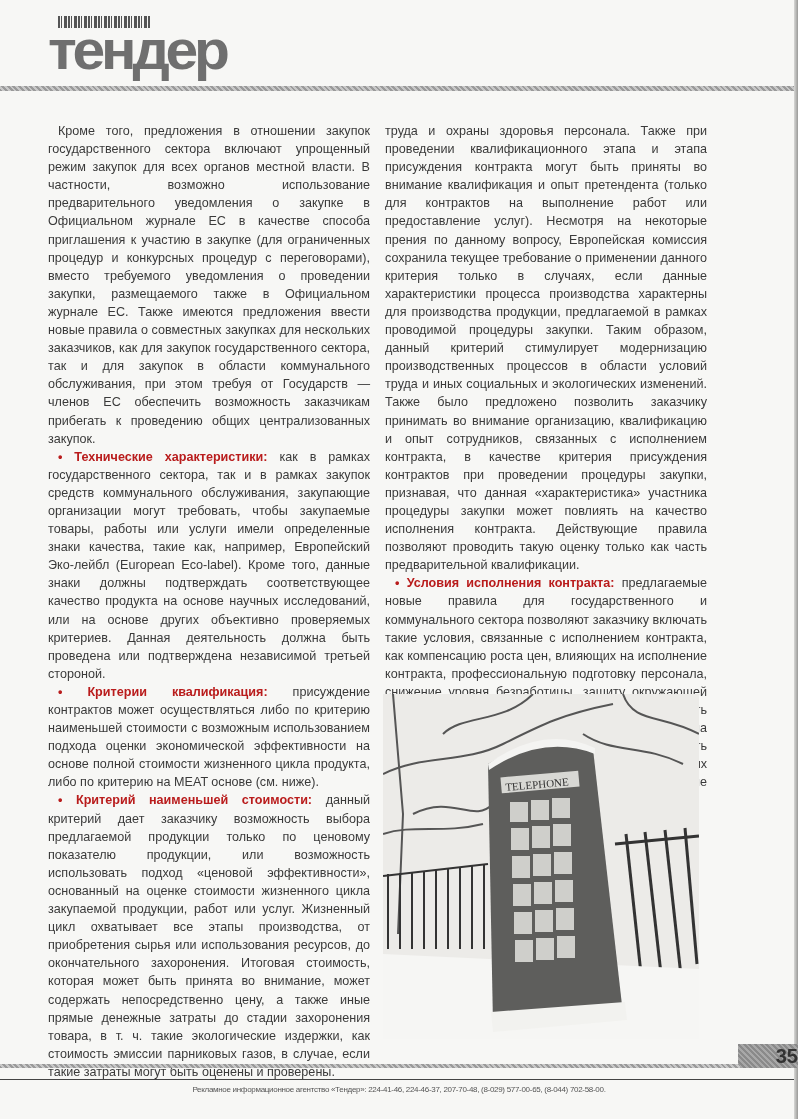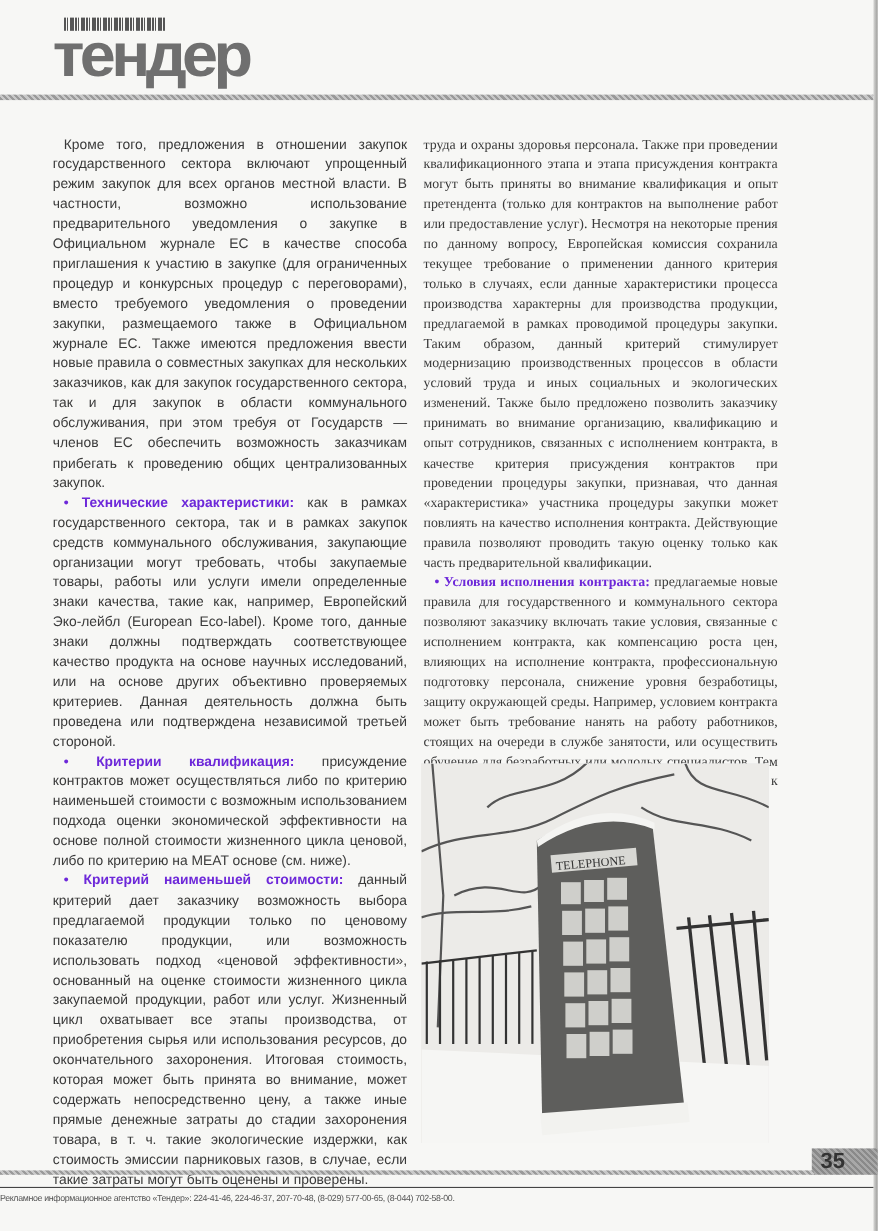--- a/index.html
+++ b/index.html
@@ -31,60 +31,60 @@
   .top-rule {
     position: absolute; left: 0; top: 86px; width: 794px; height: 5px;
     background: repeating-linear-gradient(45deg, #9a9a9a 0 2px, #c8c8c8 2px 4px);
   }
   .col {
     position: absolute; top: 122px; width: 322px;
     font-size: 12.6px; line-height: 18.1px; text-align: justify;
     hyphens: manual;
   }
   .col-left { left: 48px; }
-  .col-right { left: 385px; font-family: Liberation Serif, serif; }
+  .col-right { left: 385px; }
   .col p { margin: 0; text-indent: 10px; }
   .col p.cont { text-indent: 0; }
-  .bullet-title { font-weight: bold; color: #6d28d9; }
+  .bullet-title { font-weight: bold; color: #b91c1c; }
   .photo {
     position: absolute; left: 383px; top: 694px; width: 316px; height: 345px;
     background: #e8e8e6; overflow: hidden;
   }
   .photo svg { display: block; }
   .bottom-rule {
     position: absolute; left: 0; top: 1064px; width: 740px; height: 4px;
     background: repeating-linear-gradient(45deg, #9a9a9a 0 2px, #c8c8c8 2px 4px);
   }
   .page-num {
     position: absolute; left: 738px; top: 1044px; width: 60px; height: 24px;
     background: repeating-linear-gradient(45deg, #8a8a8a 0 2px, #a8a8a8 2px 4px);
-    color: #333; font-weight: bold; font-size: 20px; line-height: 24px; text-align: left; padding-left: 8px;
+    color: #333; font-weight: bold; font-size: 20px; line-height: 24px; text-align: right; padding-left: 8px;
     box-sizing: border-box;
   }
   .footer-rule { position: absolute; left: 0; top: 1079px; width: 794px; height: 1px; background: #444; }
   .footer {
-    position: absolute; left: 0; top: 1085px; width: 798px; text-align: left;
+    position: absolute; left: 0; top: 1085px; width: 798px; text-align: center;
     font-size: 8px; color: #555; letter-spacing: -0.3px;
   }
 </style>
 </head>
 <body>
 
 <div class="page-edge"></div>
 
 <div class="masthead">
   <div class="barcode"></div>
   <div class="logo">тендер</div>
 </div>
 <div class="top-rule"></div>
 
 <div class="col col-left">
   <p>Кроме того, предложения в отношении закупок государственного сектора включают упрощенный режим закупок для всех органов местной власти. В частности, возможно использование предварительного уведомления о закупке в Официальном журнале ЕС в качестве способа приглашения к участию в закупке (для ограниченных процедур и конкурсных процедур с переговорами), вместо требуемого уведомления о проведении закупки, размещаемого также в Официальном журнале ЕС. Также имеются предложения ввести новые правила о совместных закупках для нескольких заказчиков, как для закупок государственного сектора, так и для закупок в области коммунального обслуживания, при этом требуя от Государств — членов ЕС обеспечить возможность заказчикам прибегать к проведению общих централизованных закупок.</p>
   <p><span class="bullet-title">• Технические характеристики:</span><span> как в рамках государственного сектора, так и в рамках закупок средств коммунального обслуживания, закупающие организации могут требовать, чтобы закупаемые товары, работы или услуги имели определенные знаки качества, такие как, например, Европейский Эко-лейбл (European Eco-label). Кроме того, данные знаки должны подтверждать соответствующее качество продукта на основе научных исследований, или на основе других объективно проверяемых критериев. Данная деятельность должна быть проведена или подтверждена независимой третьей стороной.</span></p>
-  <p><span class="bullet-title">• Критерии квалификация:</span><span> присуждение контрактов может осуществляться либо по критерию наименьшей стоимости с возможным использованием подхода оценки экономической эффективности на основе полной стоимости жизненного цикла ценовой, либо по критерию на MEAT основе (см. ниже).</span></p>
+  <p><span class="bullet-title">• Критерии квалификация:</span><span> присуждение контрактов может осуществляться либо по критерию наименьшей стоимости с возможным использованием подхода оценки экономической эффективности на основе полной стоимости жизненного цикла продукта, либо по критерию на MEAT основе (см. ниже).</span></p>
   <p><span class="bullet-title">• Критерий наименьшей стоимости:</span><span> данный критерий дает заказчику возможность выбора предлагаемой продукции только по ценовому показателю продукции, или возможность использовать подход «ценовой эффективности», основанный на оценке стоимости жизненного цикла закупаемой продукции, работ или услуг. Жизненный цикл охватывает все этапы производства, от приобретения сырья или использования ресурсов, до окончательного захоронения. Итоговая стоимость, которая может быть принята во внимание, может содержать непосредственно цену, а также иные прямые денежные затраты до стадии захоронения товара, в т. ч. такие экологические издержки, как стоимость эмиссии парниковых газов, в случае, если такие затраты могут быть оценены и проверены.</span></p>
 
 </div>
 
 <div class="col col-right">
   <p class="cont">труда и охраны здоровья персонала. Также при проведении квалификационного этапа и этапа присуждения контракта могут быть приняты во внимание квалификация и опыт претендента (только для контрактов на выполнение работ или предоставление услуг). Несмотря на некоторые прения по данному вопросу, Европейская комиссия сохранила текущее требование о применении данного критерия только в случаях, если данные характеристики процесса производства характерны для производства продукции, предлагаемой в рамках проводимой процедуры закупки. Таким образом, данный критерий стимулирует модернизацию производственных процессов в области условий труда и иных социальных и экологических изменений. Также было предложено позволить заказчику принимать во внимание организацию, квалификацию и опыт сотрудников, связанных с исполнением контракта, в качестве критерия присуждения контрактов при проведении процедуры закупки, признавая, что данная «характеристика» участника процедуры закупки может повлиять на качество исполнения контракта. Действующие правила позволяют проводить такую оценку только как часть предварительной квалификации.</p>
   <p><span class="bullet-title">• Условия исполнения контракта:</span><span> предлагаемые новые правила для государственного и коммунального сектора позволяют заказчику включать такие условия, связанные с исполнением контракта, как компенсацию роста цен, влияющих на исполнение контракта, профессиональную подготовку персонала, снижение уровня безработицы, защиту окружающей среды. Например, условием контракта может быть требование нанять на работу работников, стоящих на очереди в службе занятости, или осуществить обучение для безработных или молодых специалистов. Тем не менее, такие условия не должны приводить к дискриминации</span></p>
 </div>
 
 <div class="photo" title="Snow-covered telephone box in front of an iron fence">

